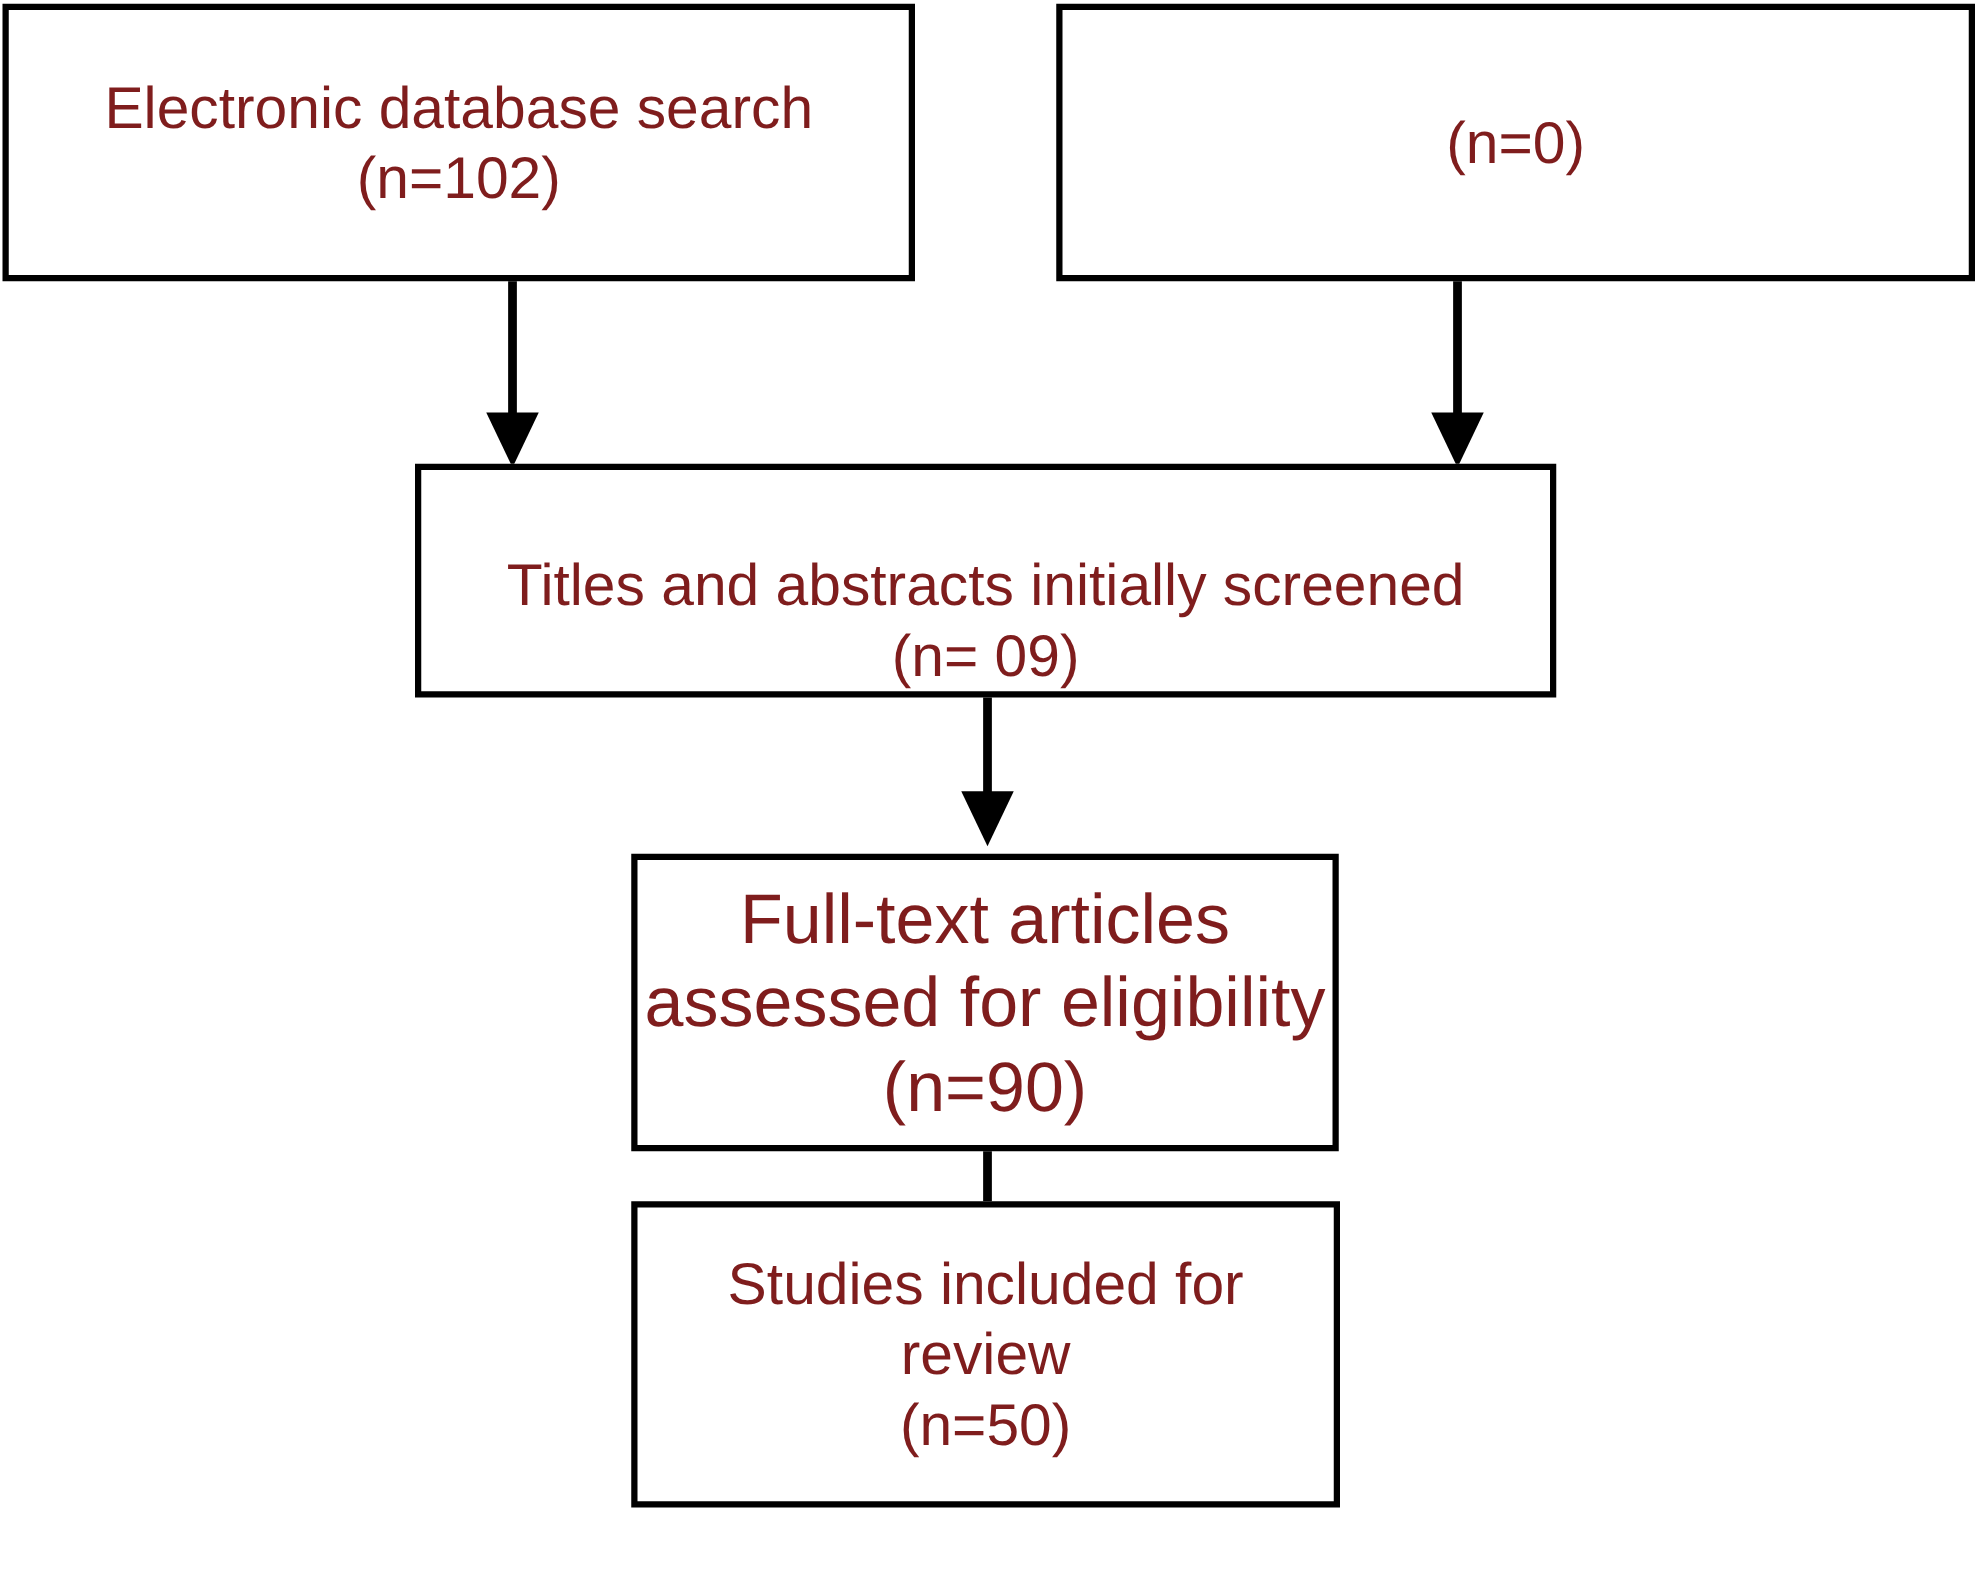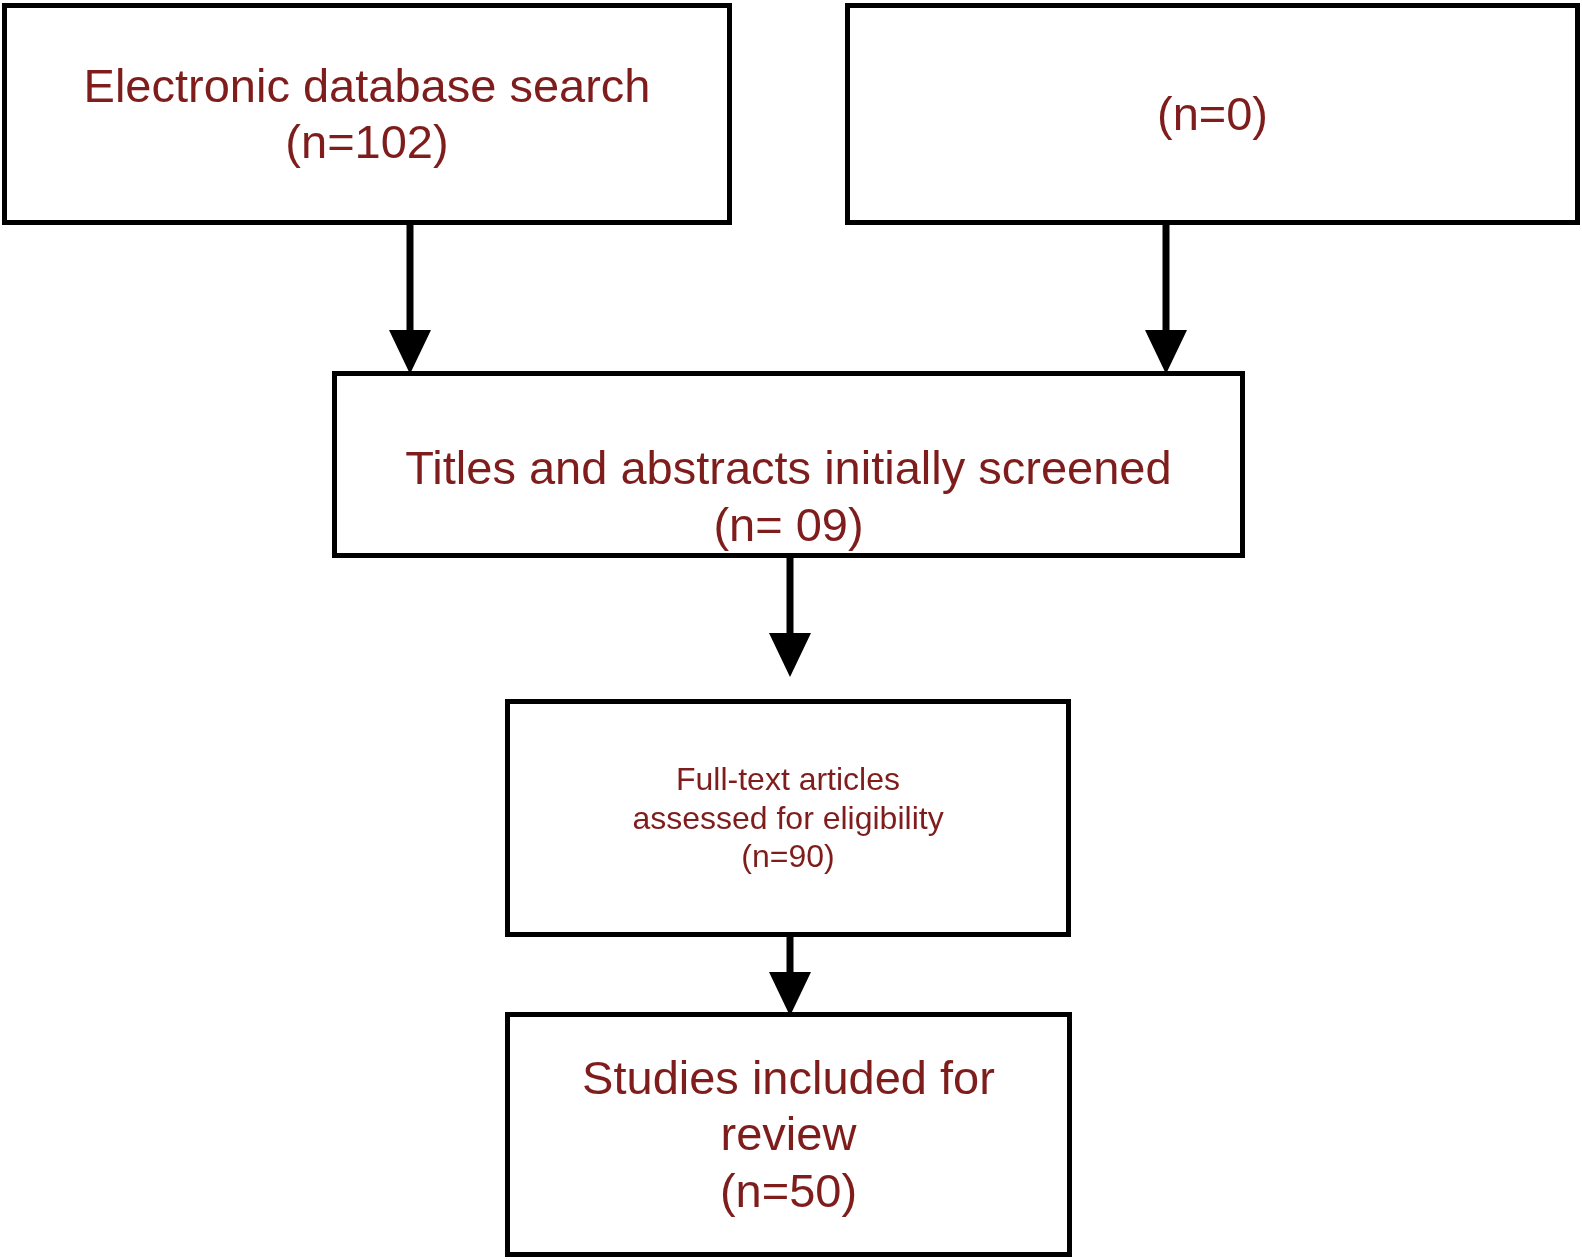--- a/index.html
+++ b/index.html
@@ -44,25 +44,25 @@
   #node-manual-search {
     left: 845px; top: 3px;  width: 735px;  height: 222px;
     font-size: 47px;
   }
   #node-titles-screened {
     left: 332px; top: 371px; width: 913px; height: 187px;
     font-size: 47px;
     justify-content: flex-end;
   }
   #node-fulltext-assessed {
-    left: 505px; top: 699px; width: 566px; height: 238px;
-    font-size: 32px;
+    left: 505px; top: 683px; width: 566px; height: 238px;
+    font-size: 56px;
   }
   #node-studies-included {
-    left: 505px; top: 1012px; width: 567px; height: 245px;
+    left: 505px; top: 961px; width: 567px; height: 245px;
     font-size: 47px;
   }
   
   .connector {
     position: absolute;
     z-index: 1;
   }
   .connector svg {
     display: block;
     overflow: visible;

